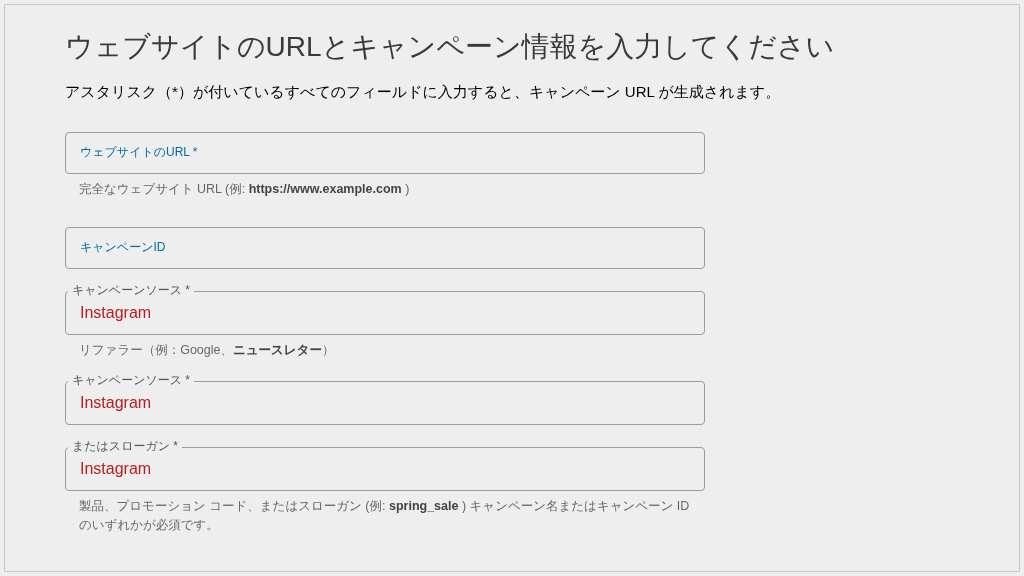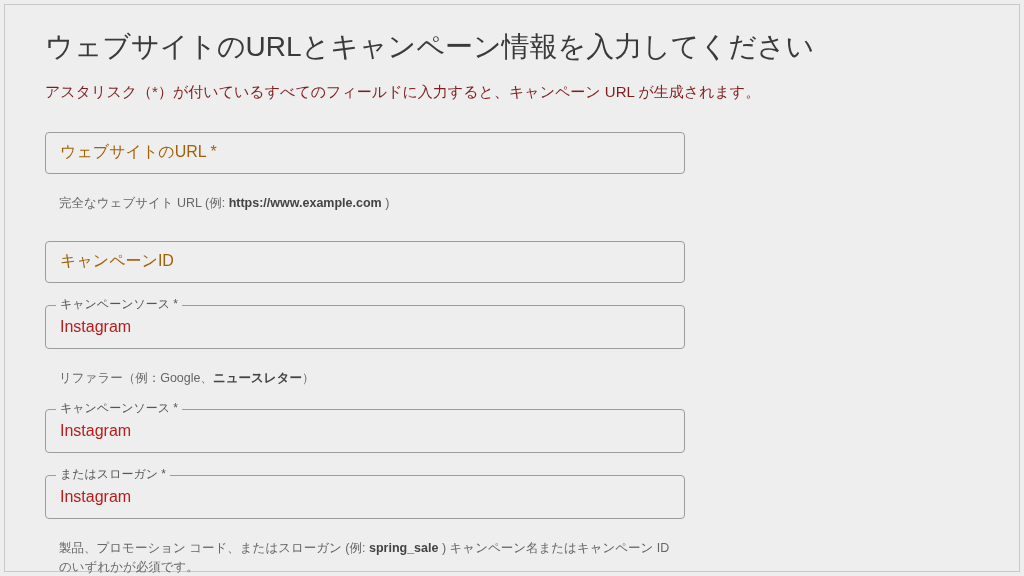--- a/index.html
+++ b/index.html
@@ -12,32 +12,32 @@
       height: 576px;
       background: #eeeeee;
       font-family: Arial, "Hiragino Kaku Gothic ProN", "Hiragino Sans", Meiryo, sans-serif;
       padding: 4px;
       overflow: hidden;
     }
     .panel {
       background: #eeeeee;
       border: 1px solid #c8c8c8;
       height: 100%;
-      padding: 24px 60px 10px 40px;
+      padding: 24px 60px 10px 60px;
     }
     .heading {
       font-size: 28px;
       font-weight: 400;
       color: #3a3a3a;
       margin-bottom: 16px;
       line-height: 1.3;
     }
     .subheading {
       font-size: 15px;
-      color: #7f1d1d;
+      color: #000000;
       margin-bottom: 28px;
       line-height: 1.5;
     }
     .field-wrap {
       margin-bottom: 12px;
       max-width: 640px;
     }
     .input-outer {
       position: relative;
       border: 1px solid #9c9c9c;
@@ -52,43 +52,43 @@
     }
     .input-outer.with-float {
       height: 44px;
       padding: 0 14px;
       display: flex;
       align-items: center;
     }
     .float-label {
       position: absolute;
       top: -8px;
-      left: 10px;
+      left: 2px;
       background: #eeeeee;
       padding: 0 4px;
       font-size: 12px;
       color: #555;
       line-height: 1;
     }
     .placeholder-text {
-      color: #a16207;
-      font-size: 16px;
+      color: #0369a1;
+      font-size: 12px;
     }
     .input-value {
       color: #b91c1c;
       font-size: 16px;
       border: none;
       outline: none;
       background: transparent;
       width: 100%;
     }
     .helper {
       font-size: 12.5px;
       color: #666;
-      margin-top: 20px;
+      margin-top: 6px;
       padding-left: 14px;
       line-height: 1.5;
     }
     .helper strong {
       color: #444;
       font-weight: 700;
     }
     .field-gap-lg {
       margin-top: 28px;
     }

